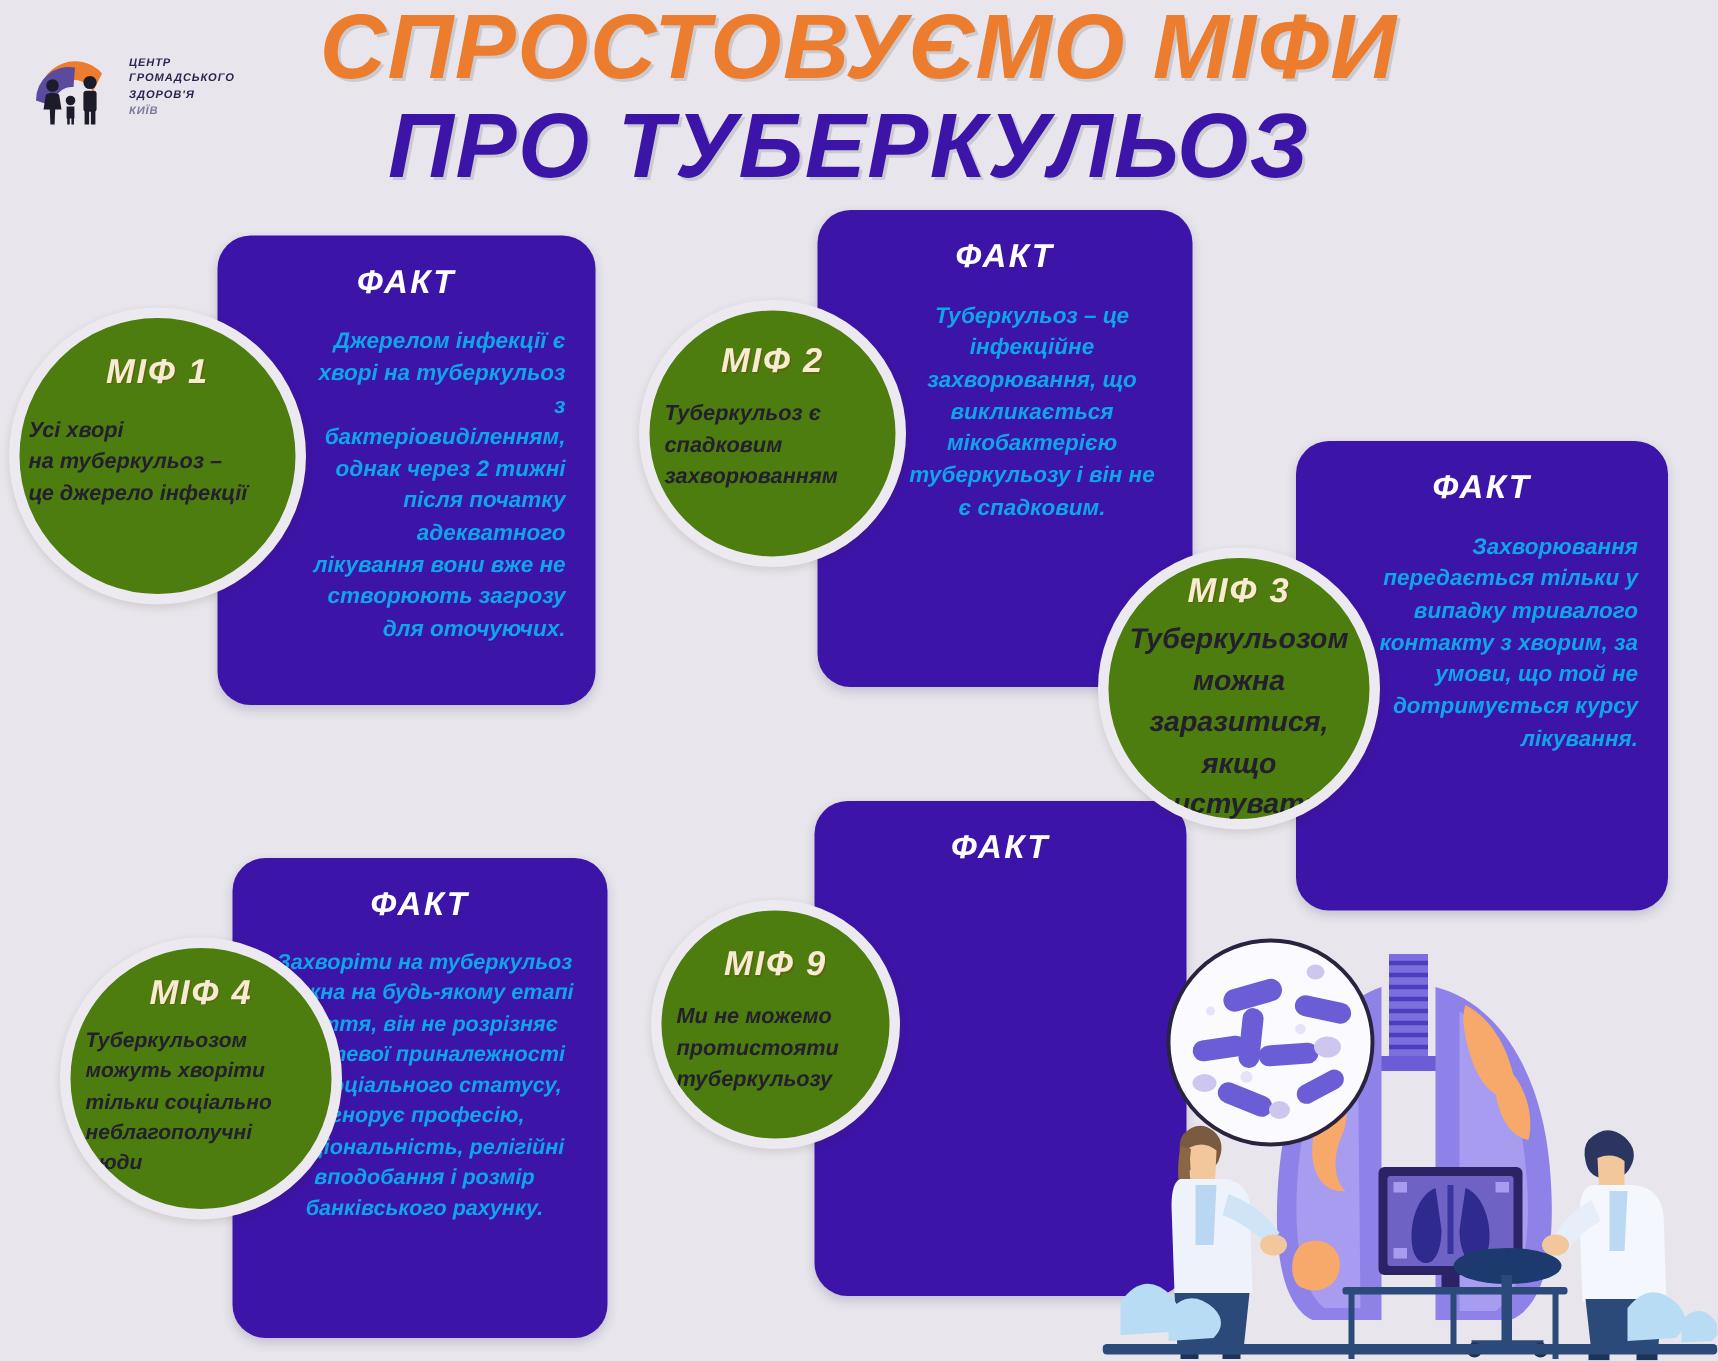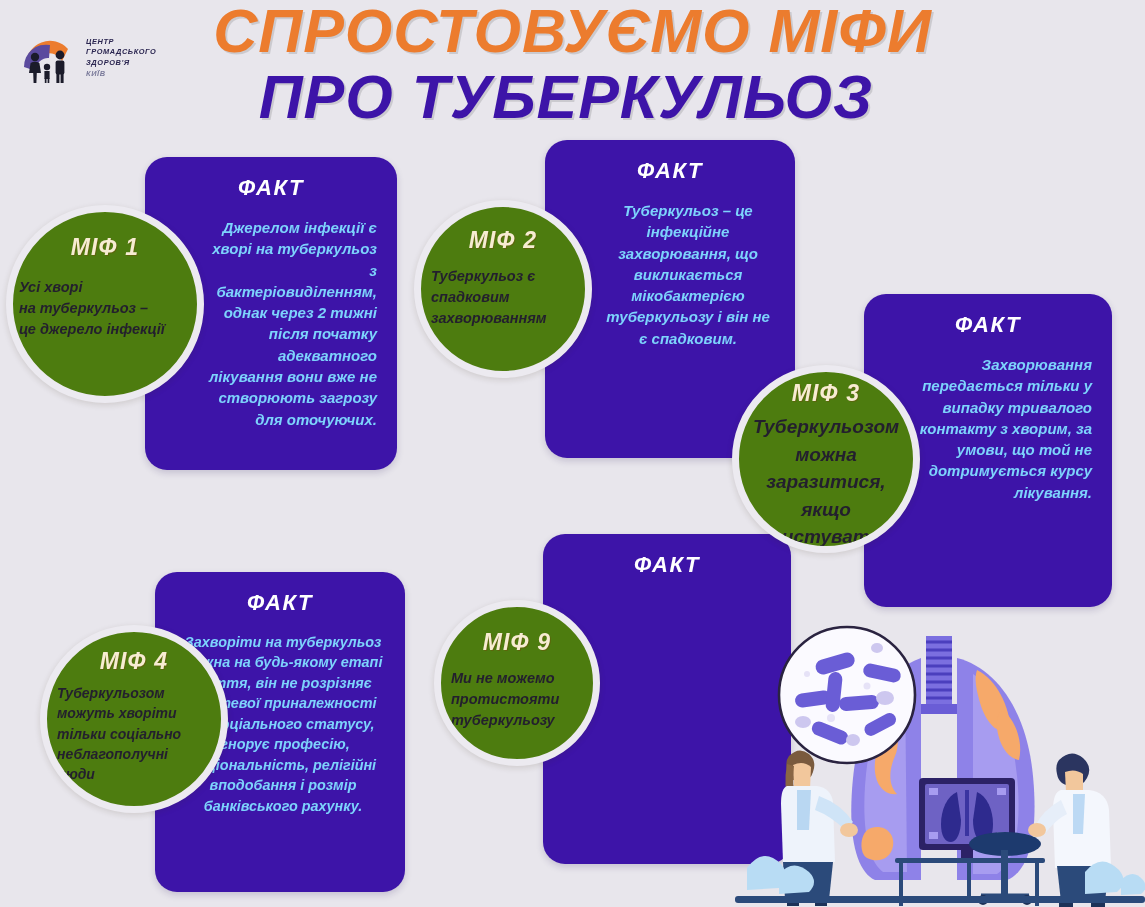--- a/index.html
+++ b/index.html
@@ -55,21 +55,21 @@
     box-shadow: 0 3px 7px rgba(40,20,90,0.18);
   }
   .fact-title {
     text-align: center;
     font-size: 22px; font-weight: bold; letter-spacing: 1.6px;
     color: #ffffff;
     margin-bottom: 16px;
   }
   .fact-body {
     font-size: 15px; line-height: 1.42; font-weight: bold;
-    color: #7dd3fc;
+    color: #0ea5e9;
     text-align: right;
   }
   .fact-body.ctr { text-align: center; }
 
   
   .myth-circle {
     position: absolute;
     border-radius: 50%;
     background: #4d7c0f;
     border: 7px solid #eceaf0;
@@ -87,21 +87,21 @@
     font-size: 14.5px; line-height: 1.45; font-weight: bold;
     color: #231f2e;
     width: 100%;
   }
 
   
   .m1 { left: 6px;  top: 205px;  width: 198px; height: 198px; }
   .m1 .myth-label { margin-top: 22px; }
   .m1 .myth-body  { margin-top: 16px; padding-left: 6px; text-align: left; }
 
-  .m2 { left: 414px; top: 200px; width: 178px; height: 178px; }
+  .m2 { left: 426px; top: 200px; width: 178px; height: 178px; }
   .m2 .myth-label { margin-top: 20px; }
   .m2 .myth-body  { margin-top: 12px; padding-left: 10px; text-align: left; }
 
   .m3 { left: 732px; top: 365px; width: 188px; height: 188px; }
   .m3 .myth-label { margin-top: 8px; }
   .m3 .myth-body  { margin-top: 6px; text-align: center; font-size: 19px; padding: 0 4px; }
 
   .m4 { left: 40px;  top: 625px; width: 188px; height: 188px; }
   .m4 .myth-label { margin-top: 16px; }
   .m4 .myth-body  { margin-top: 8px; padding-left: 10px; text-align: left; font-size: 14px; }

